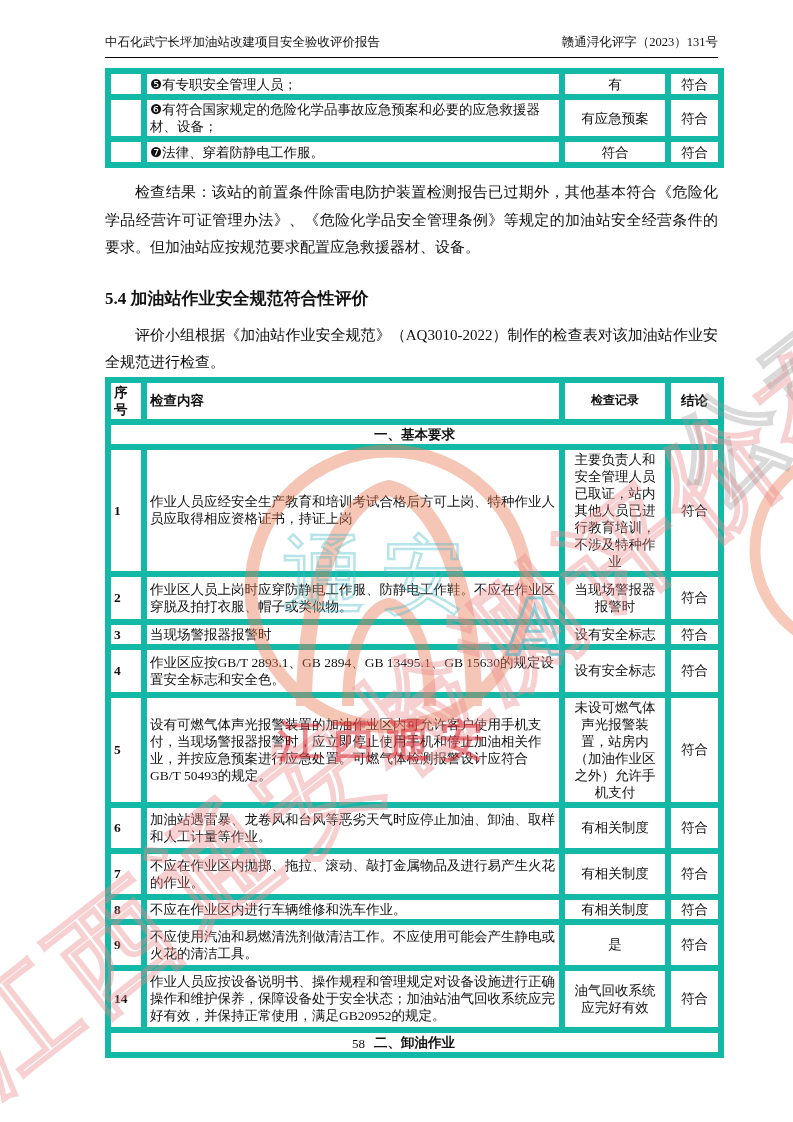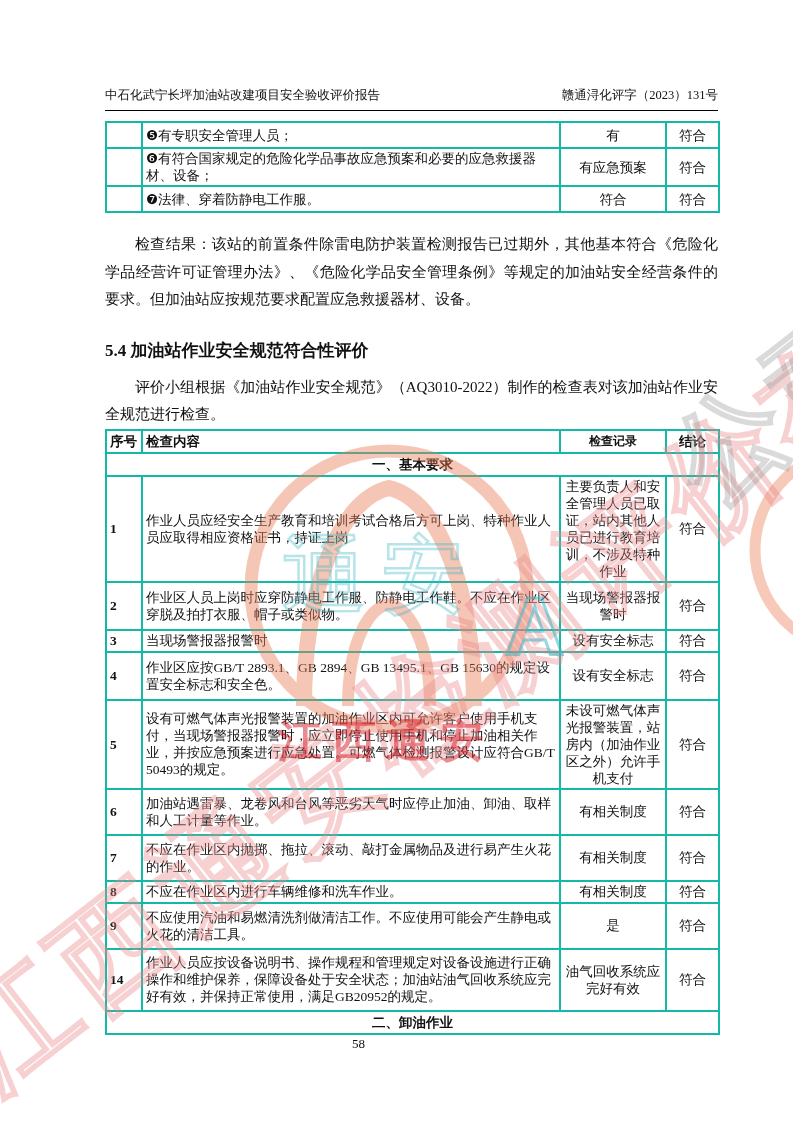--- a/index.html
+++ b/index.html
@@ -8,36 +8,36 @@
     background:#ffffff;
     position:relative;
     overflow:hidden;
     font-family:"Liberation Serif","DejaVu Serif",serif;
     color:#111;
   }
   .page{position:absolute;inset:0;overflow:hidden;}
   .content{position:absolute;left:105px;top:0;width:613px;}
   
   .hdr{display:flex;justify-content:space-between;align-items:flex-end;
-       margin-top:87px;font-size:12.5px;line-height:16px;gap:37px;}
+       margin-top:34px;font-size:12.5px;line-height:16px;gap:37px;}
   .hdr-rule{border-bottom:1.6px solid #000;margin-top:7px;}
   
   table.doc-table{border-collapse:collapse;table-layout:fixed;width:613px;}
-  table.doc-table td{border:2px solid #14b8a6;font-size:13.5px;line-height:17px;
+  table.doc-table td{border:6px solid #14b8a6;font-size:13.5px;line-height:17px;
        padding:1px 3px;vertical-align:middle;overflow:hidden;}
   td.c-no{text-align:left;font-weight:bold;padding:1px 0;}
   td.c-content{text-align:left;padding:1px 5px;}
   td.c-record{text-align:center;font-size:13px;line-height:16px;padding:1px 2px;}
   td.c-concl{text-align:center;}
   td.th{font-weight:bold;}
   td.section-row{text-align:center;font-weight:bold;}
   .top-table{margin-top:10px;}
   
   .para{font-size:15px;line-height:27.5px;text-align:justify;text-indent:2em;margin:0;}
-  .p1{margin-top:18px;}
+  .p1{margin-top:11px;}
   .sec-heading{font-size:17px;font-weight:bold;margin-top:25px;line-height:24px;}
   .p2{margin-top:11px;}
   .tbl-caption{font-size:15px;font-weight:bold;text-align:center;margin-top:9px;margin-bottom:7px;}
   .main-table{}
   
   .footer{position:absolute;left:0;top:1036px;width:717px;text-align:center;
           font-size:13px;}
   
   .wm{position:absolute;inset:0;pointer-events:none;z-index:10;overflow:hidden;}
   .wm-logo{position:absolute;left:238px;top:438px;width:302px;height:302px;opacity:.42;}

